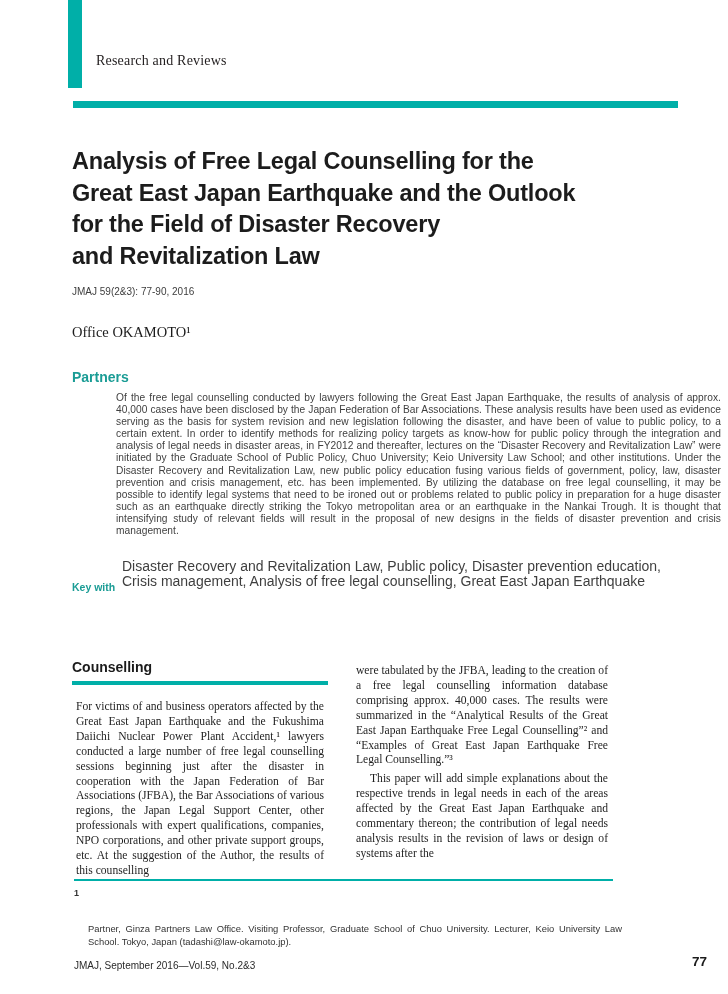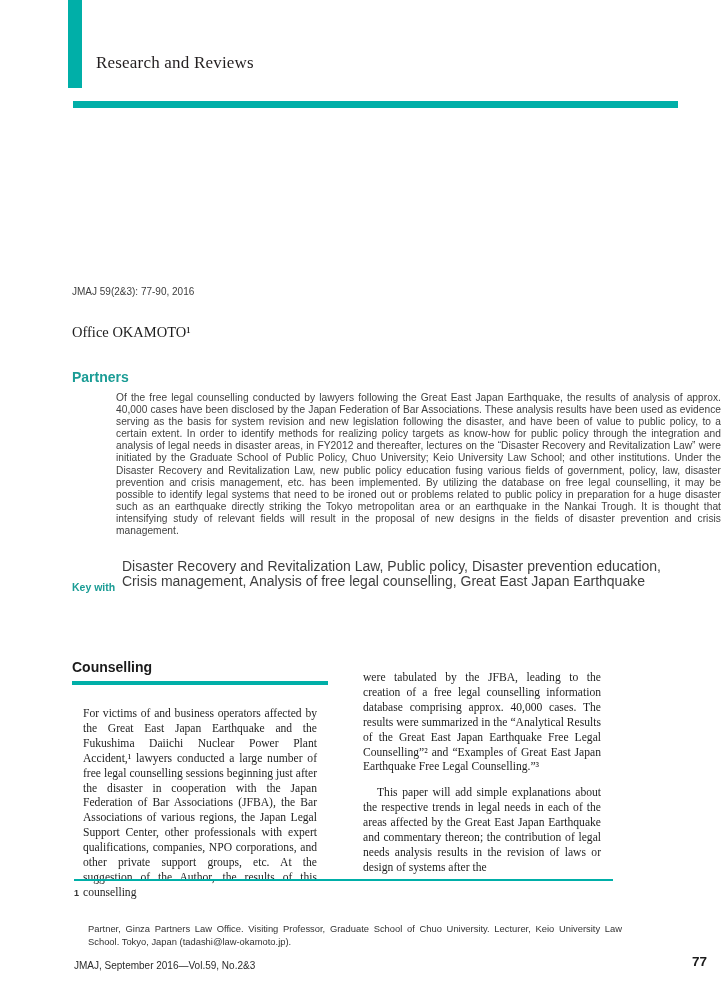--- a/index.html
+++ b/index.html
@@ -12,21 +12,21 @@
     font-family: "Liberation Sans", sans-serif;
     color: #1d1d1d;
   }
   .vbar {
     position: absolute; left: 68px; top: 0; width: 14px; height: 88px;
     background: #00AFA8;
   }
   .section-label {
     position: absolute; left: 96px; top: 53px;
     font-family: "Liberation Serif", serif;
-    font-size: 17px; color: #221e1f; letter-spacing: 0.2px; text-align: right;
+    font-size: 14px; color: #221e1f; letter-spacing: 0.2px; text-align: right;
   }
   .hbar {
     position: absolute; left: 73px; top: 101px; width: 605px; height: 7px;
     background: #00AFA8;
   }
   .title {
     position: absolute; left: 72px; top: 146px;
     font-size: 23.5px; font-weight: bold; line-height: 31.5px;
     letter-spacing: -0.2px; color: #1c1c1c;
   }
@@ -63,21 +63,21 @@
   .intro-rule {
     position: absolute; left: 72px; top: 681px; width: 256px; height: 3.5px;
     background: #00AFA8;
   }
   .col {
     position: absolute;
     font-family: "Liberation Serif", serif;
     font-size: 11.6px; line-height: 14.9px; text-align: justify;
     color: #1e1e1e;
   }
-  .col p { margin: 11px; }
+  .col p { margin: 4px; }
   .col p + p { text-indent: 14px; }
   .col-left  { left: 72px;  top: 696px; width: 256px; }
   .col-right { left: 352px; top: 660px; width: 260px; }
   .fn-rule {
     position: absolute; left: 74px; top: 879px; width: 539px; height: 1.8px;
     background: #00AFA8;
   }
   .footnote {
     position: absolute; left: 74px; top: 886px; width: 548px;
     display: flex; align-items: flex-start;
@@ -100,20 +100,26 @@
 <body>
 
 <div class="page">
 
   <div class="vbar"></div>
 
   <div class="section-label">Research and Reviews</div>
 
   <div class="hbar"></div>
 
+  <div class="title">
+    <div>Analysis of Free Legal Counselling for the</div>
+    <div>Great East Japan Earthquake and the Outlook</div>
+    <div>for the Field of Disaster Recovery</div>
+    <div>and Revitalization Law</div>
+  </div>
 
   <div class="citation">JMAJ 59(2&amp;3): 77-90, 2016</div>
 
   <div class="author">Office OKAMOTO¹</div>
 
   <div class="abs-head">Partners</div>
 
   <div class="abs-body">Of the free legal counselling conducted by lawyers following the Great East Japan Earthquake, the results of analysis of approx. 40,000 cases have been disclosed by the Japan Federation of Bar Associations. These analysis results have been used as evidence serving as the basis for system revision and new legislation following the disaster, and have been of value to public policy, to a certain extent. In order to identify methods for realizing policy targets as know-how for public policy through the integration and analysis of legal needs in disaster areas, in FY2012 and thereafter, lectures on the “Disaster Recovery and Revitalization Law” were initiated by the Graduate School of Public Policy, Chuo University; Keio University Law School; and other institutions. Under the Disaster Recovery and Revitalization Law, new public policy education fusing various fields of government, policy, law, disaster prevention and crisis management, etc. has been implemented. By utilizing the database on free legal counselling, it may be possible to identify legal systems that need to be ironed out or problems related to public policy in preparation for a huge disaster such as an earthquake directly striking the Tokyo metropolitan area or an earthquake in the Nankai Trough. It is thought that intensifying study of relevant fields will result in the proposal of new designs in the fields of disaster prevention and crisis management.</div>
 
   <div class="kw-label">Key with</div>

